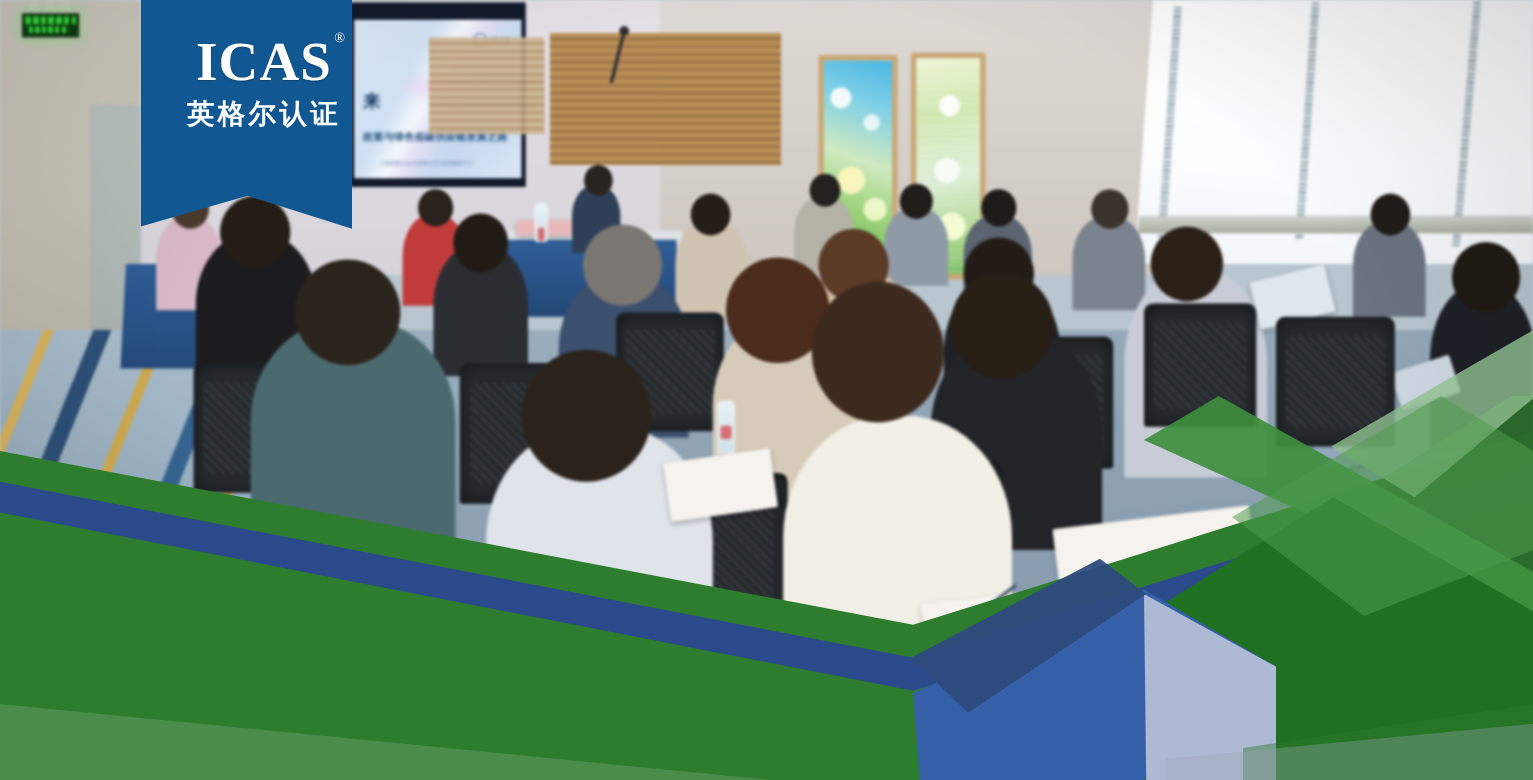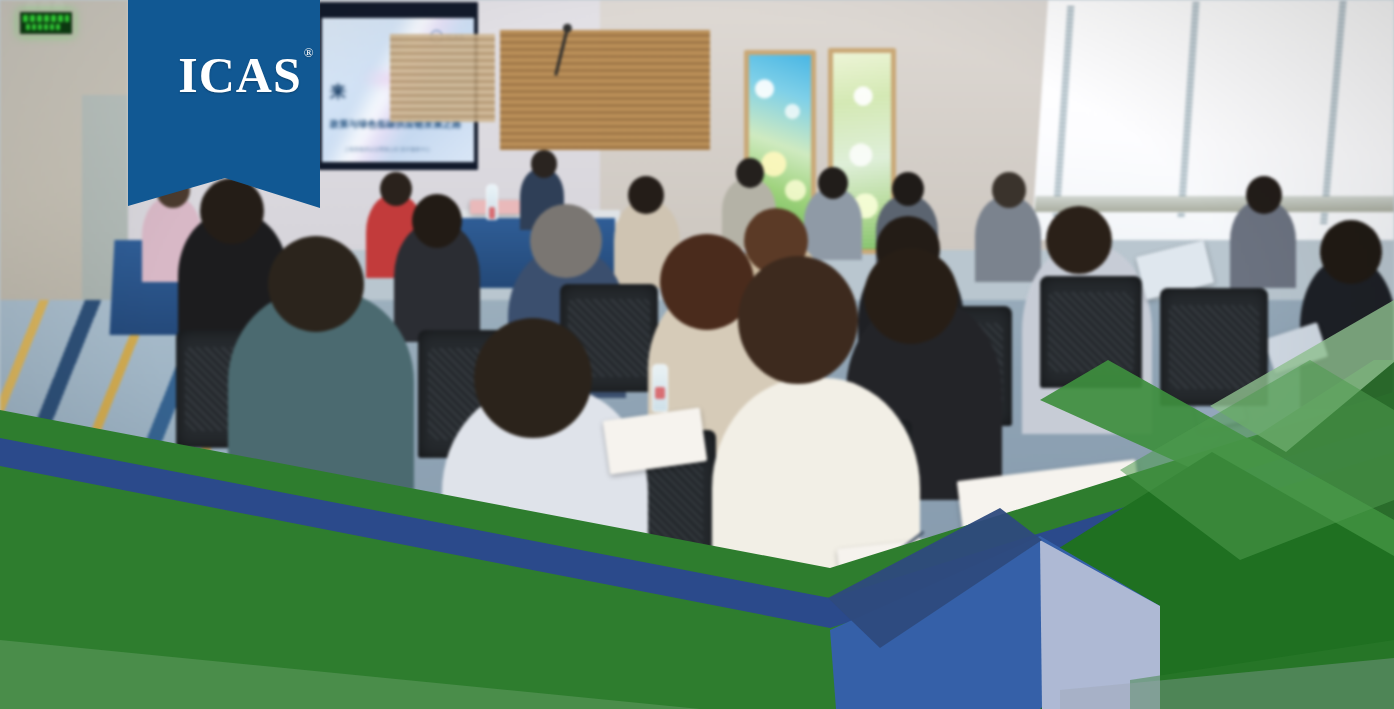--- a/index.html
+++ b/index.html
@@ -324,16 +324,17 @@
   </div>
 
   <div class="logo-panel">
     <svg viewBox="0 0 192 210" xmlns="http://www.w3.org/2000/svg" aria-hidden="true">
       <polygon points="0,0 192,0 192,208 97,178 0,206" fill="#115893"></polygon>
     </svg>
     <div class="logo-inner">
       <div class="logo-word">
         <span>ICAS</span><span class="logo-reg">®</span>
       </div>
+      <div class="logo-cn">英格尔认证</div>
     </div>
   </div>
 
 </div>
 
 </body></html>

